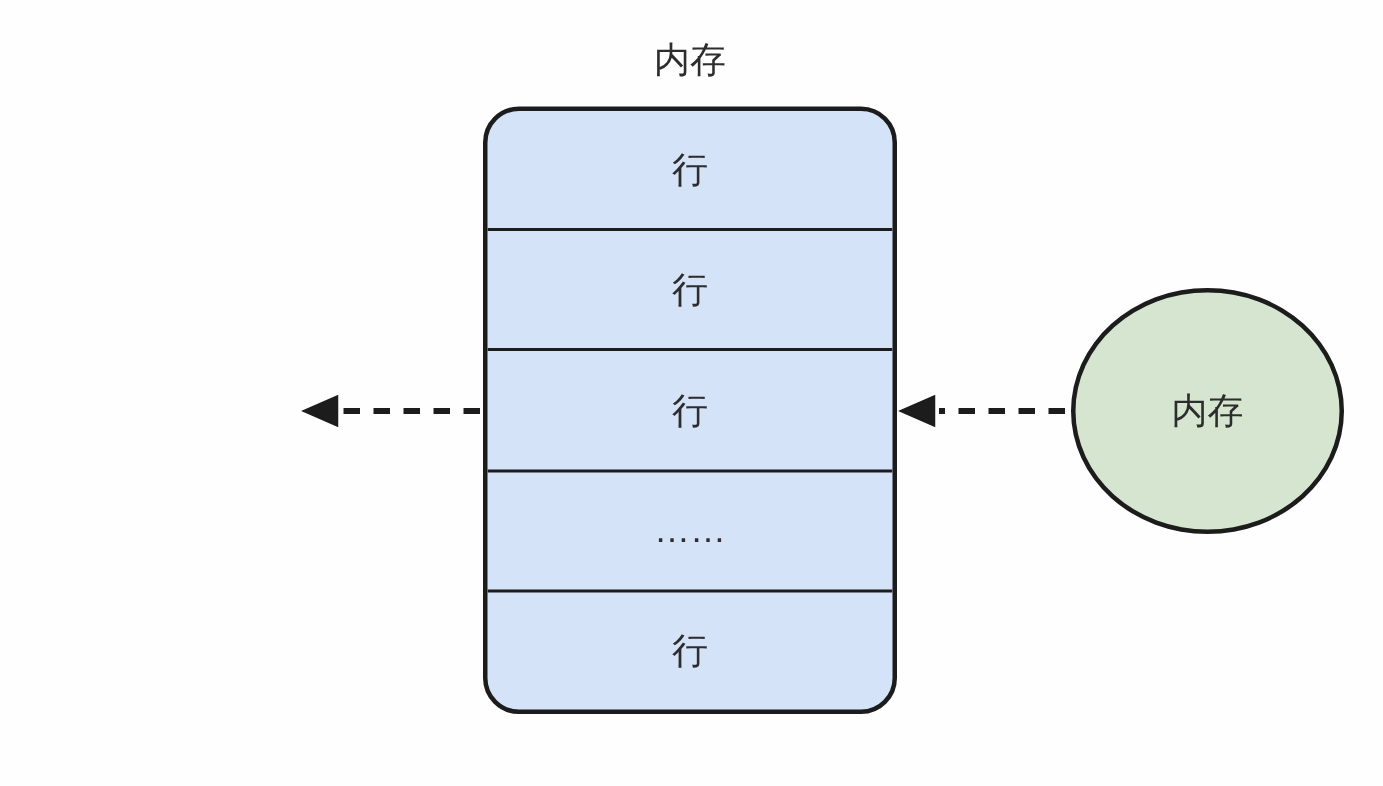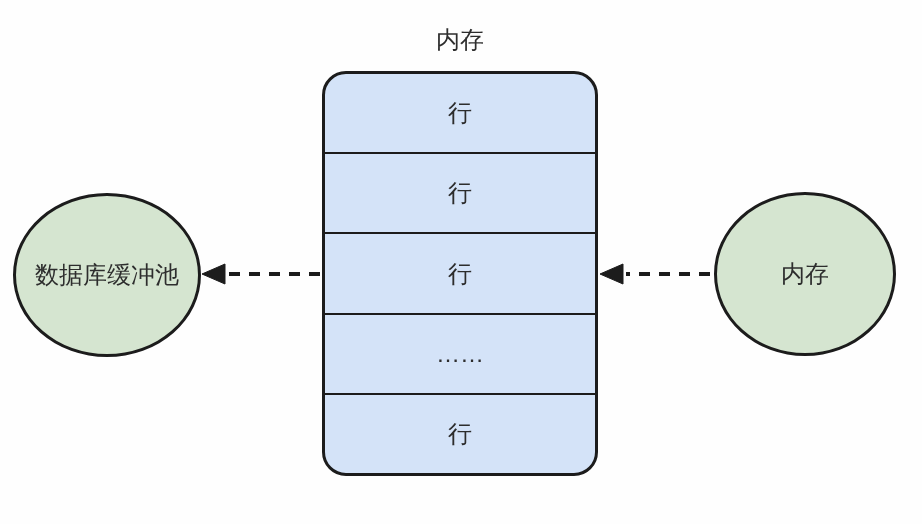--- a/index.html
+++ b/index.html
@@ -96,23 +96,20 @@
       <span>行</span>
     </div>
     <div class="memory-row">
       <span>……</span>
     </div>
     <div class="memory-row">
       <span>行</span>
     </div>
   </div>
 
-  <div class="node node-left">
-    <span>数据库缓冲池</span>
-  </div>
 
   <div class="node node-right">
     <span>内存</span>
   </div>
 
   <svg class="arrows" viewBox="0 0 922 524" xmlns="http://www.w3.org/2000/svg">
     <g>
       <line x1="320" y1="274" x2="226" y2="274"></line>
       <polygon points="202,274 225,264 225,284"></polygon>
     </g>

